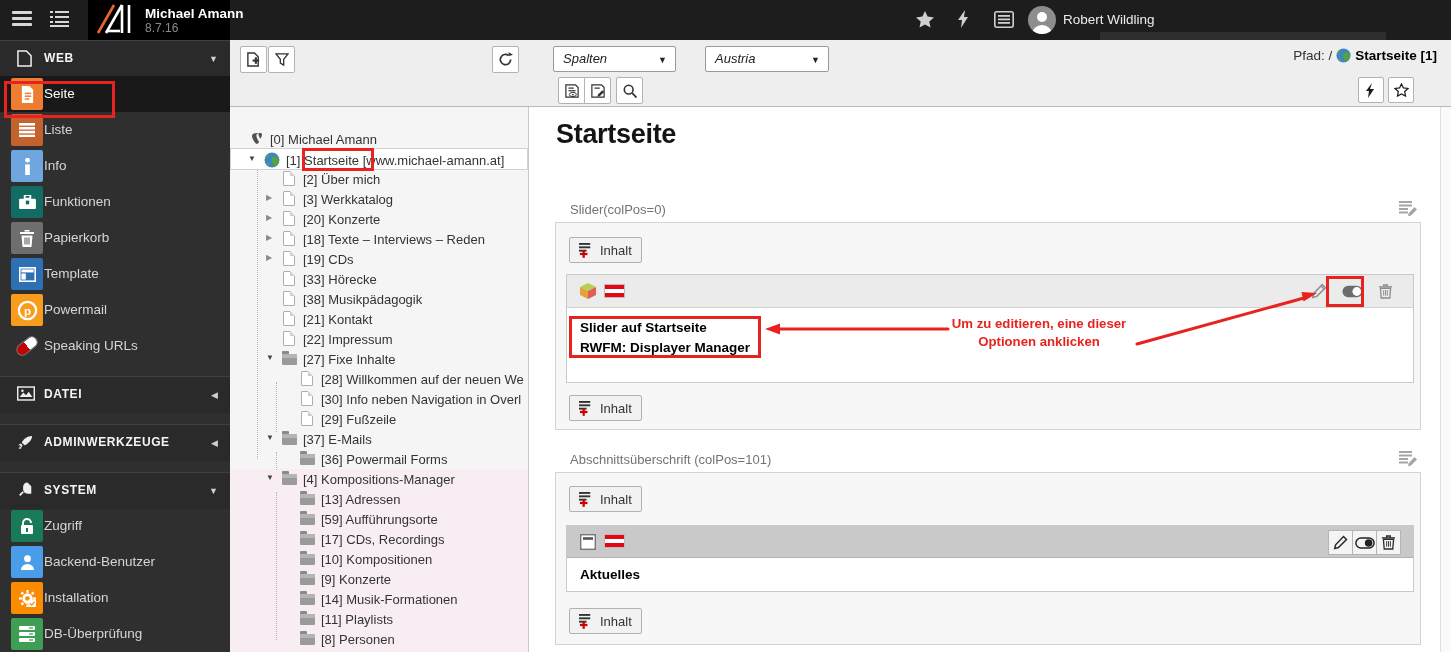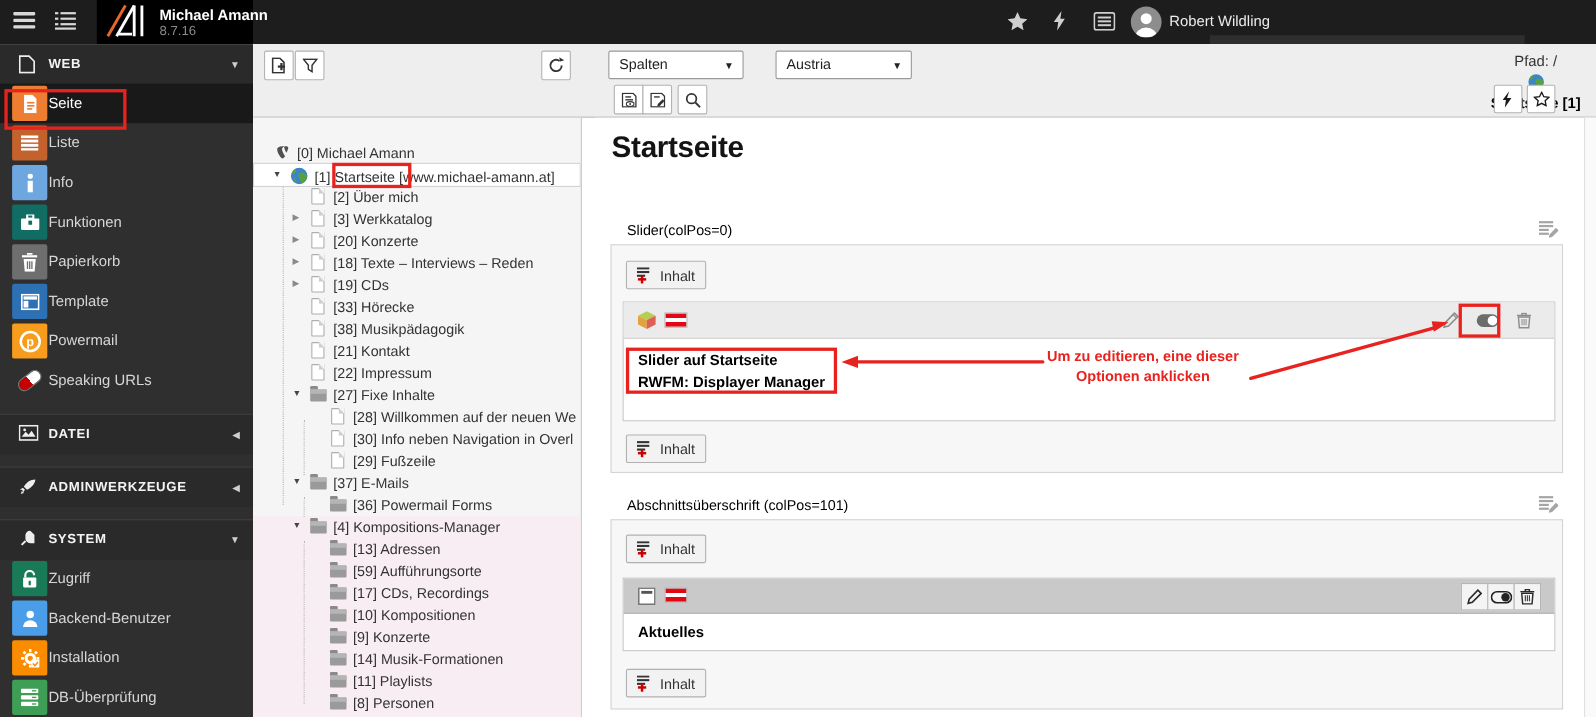--- a/index.html
+++ b/index.html
@@ -33,23 +33,23 @@
   .ic-funk{background:#116c63;} .ic-papier{background:#6e6e6e;} .ic-templ{background:#2d70b4;}
   .ic-power{background:#f79c1d;} .ic-pill{background:transparent;}
   .ic-zugriff{background:#187a57;} .ic-bb{background:#4a9de8;} .ic-install{background:#fb8c00;} .ic-db{background:#3f9e55;}
   .pill{width:22px;height:10px;border-radius:6px;transform:rotate(-38deg);
         background:linear-gradient(90deg,#c40000 50%,#fff 50%);border:1px solid #777;}
   
   .docheader{left:230px;top:40px;width:1221px;height:67px;background:#eeeeee;border-bottom:1px solid #b9b9b9;box-sizing:border-box;}
   .hbtn{position:absolute;width:27px;height:27px;background:#fff;border:1px solid #b3b3b3;border-radius:2px;
         box-sizing:border-box;display:flex;align-items:center;justify-content:center;color:#333;cursor:pointer;}
   .hsel{position:absolute;height:26px;background:#fff;border:1px solid #9a9a9a;border-radius:2px;box-sizing:border-box;
-        font-size:13px;color:#222;line-height:24px;padding-left:9px;cursor:pointer;}
+        font-size:13px;color:#222;line-height:24px;padding-left:9px;cursor:pointer;font-style:italic;}
   .hsel .car{position:absolute;right:8px;top:0;font-size:9px;color:#222;}
-  .pathline{position:absolute;right:14px;top:8px;font-size:13.5px;color:#333;display:flex;align-items:center;gap:4px;flex-direction:column;}
+  .pathline{position:absolute;right:14px;top:8px;font-size:13.5px;color:#333;display:flex;align-items:center;gap:4px;}
   .pathline b{color:#000;}
   
   .tree{left:230px;top:107px;width:299px;height:545px;background:#f5f5f5;border-right:1px solid #c9c9c9;box-sizing:border-box;overflow:hidden;}
   .pinkzone{position:absolute;left:0;top:362px;width:298px;height:183px;background:#f8edf3;}
   .trow{position:absolute;left:0;width:298px;height:20px;font-size:13px;color:#333;white-space:nowrap;cursor:pointer;}
   .trow.sel{background:#fff;border:1px solid #d2d2d2;box-sizing:border-box;}
   .tcaret{position:absolute;top:4px;font-size:8px;color:#8a8a8a;}
   .tcaret.open{color:#444;}
   .ticon{position:absolute;top:2px;width:16px;height:16px;}
   .tlabel{position:absolute;top:3px;}
@@ -57,21 +57,21 @@
        position:absolute;top:2px;}
   .doc:after{content:"";position:absolute;right:-1px;top:-1px;border-style:solid;border-width:0 5px 5px 0;
        border-color:#f5f5f5 #f5f5f5 #cfcfcf #cfcfcf;}
   .folder{width:15px;height:11px;background:#9a9a9a;border-radius:1px;position:absolute;top:5px;}
   .folder:before{content:"";position:absolute;left:0;top:-3px;width:7px;height:3px;background:#8a8a8a;border-radius:1px 1px 0 0;}
   .folder:after{content:"";position:absolute;left:0;top:0;width:15px;height:4px;background:#b5b5b5;}
   .guide{position:absolute;width:0;border-left:1px dotted #b5b5b5;}
   
   .content{left:541px;top:107px;width:910px;height:545px;background:#fff;}
   .page-h1{position:absolute;left:15px;top:12px;font-size:27px;font-weight:bold;color:#141414;letter-spacing:-.3px;}
-  .seclabel{position:absolute;left:29px;font-size:13px;color:#000000;}
+  .seclabel{position:absolute;left:29px;font-size:13px;color:#737373;}
   .sec-editcol{position:absolute;right:34px;width:18px;height:16px;color:#a5a5a5;cursor:pointer;}
   .secbox{position:absolute;left:14px;width:866px;background:#f7f7f7;border:1px solid #d4d4d4;box-sizing:border-box;}
   .inhaltbtn{position:absolute;left:13px;height:26px;background:#f2f2f2;border:1px solid #b1b1b1;border-radius:2px;
              box-sizing:border-box;display:flex;align-items:center;gap:6px;padding:0 9px;font-size:13px;color:#333;cursor:pointer;}
   .celement{position:absolute;left:10px;width:848px;background:#fff;border:1px solid #c9c9c9;box-sizing:border-box;}
   .cehead{position:relative;height:33px;border-bottom:1px solid #d2d2d2;box-sizing:border-box;background:#ebebeb;}
   .cehead.dark{background:#c9c9c9;border-bottom:1px solid #b2b2b2;}
   .flag{position:absolute;left:37px;top:9px;width:21px;height:14px;border:1px solid #bbb;box-sizing:border-box;
         background:linear-gradient(180deg,#e30613 33%,#fff 33%,#fff 66%,#e30613 66%);}
   .ceicons{position:absolute;right:16px;top:5px;display:flex;gap:9px;align-items:center;}

